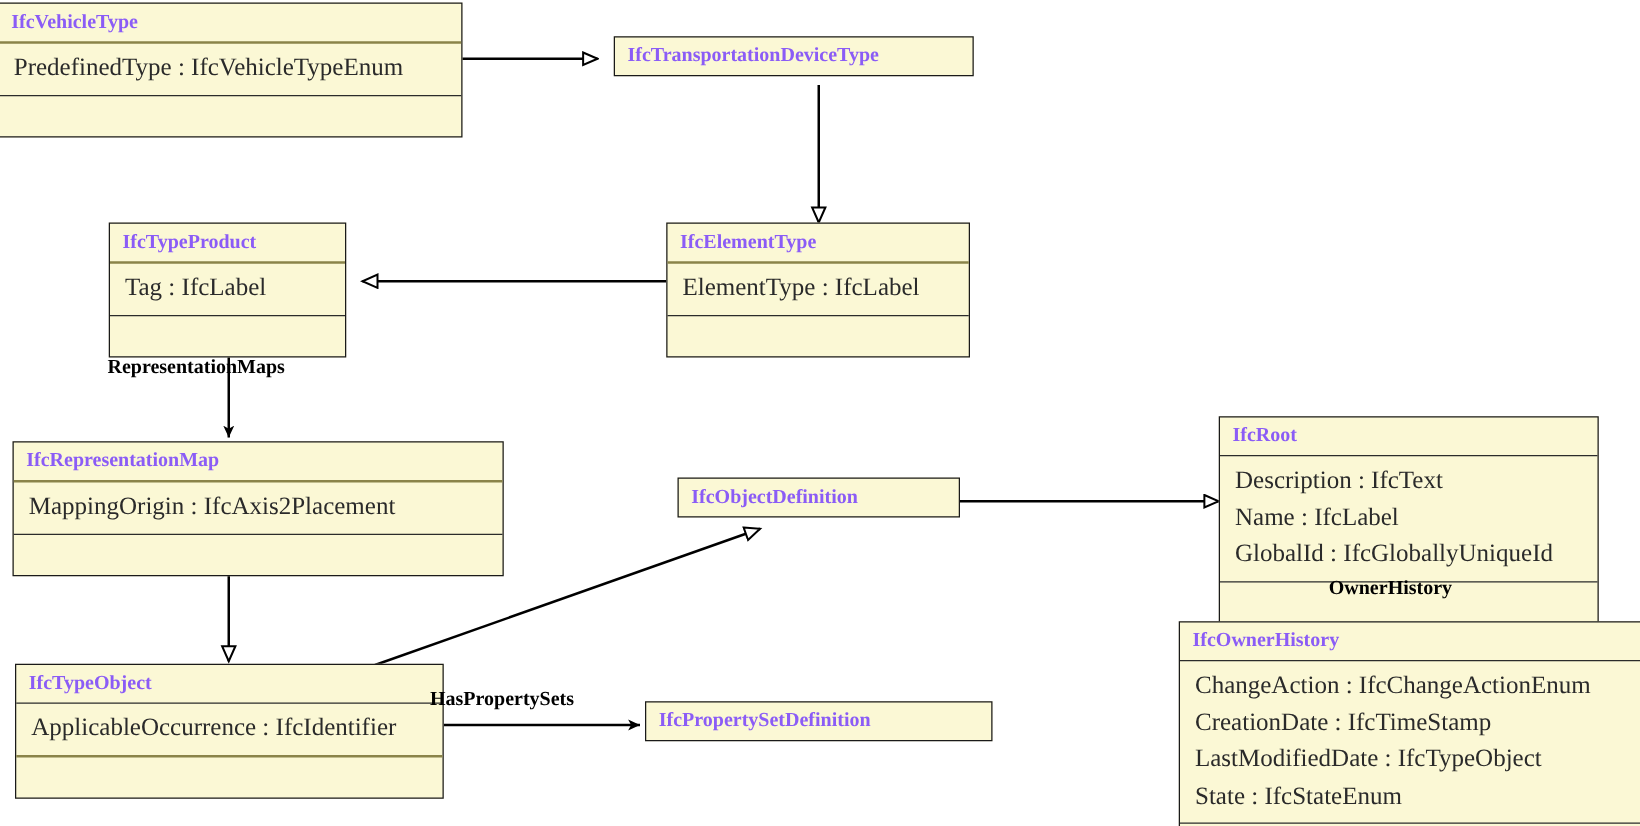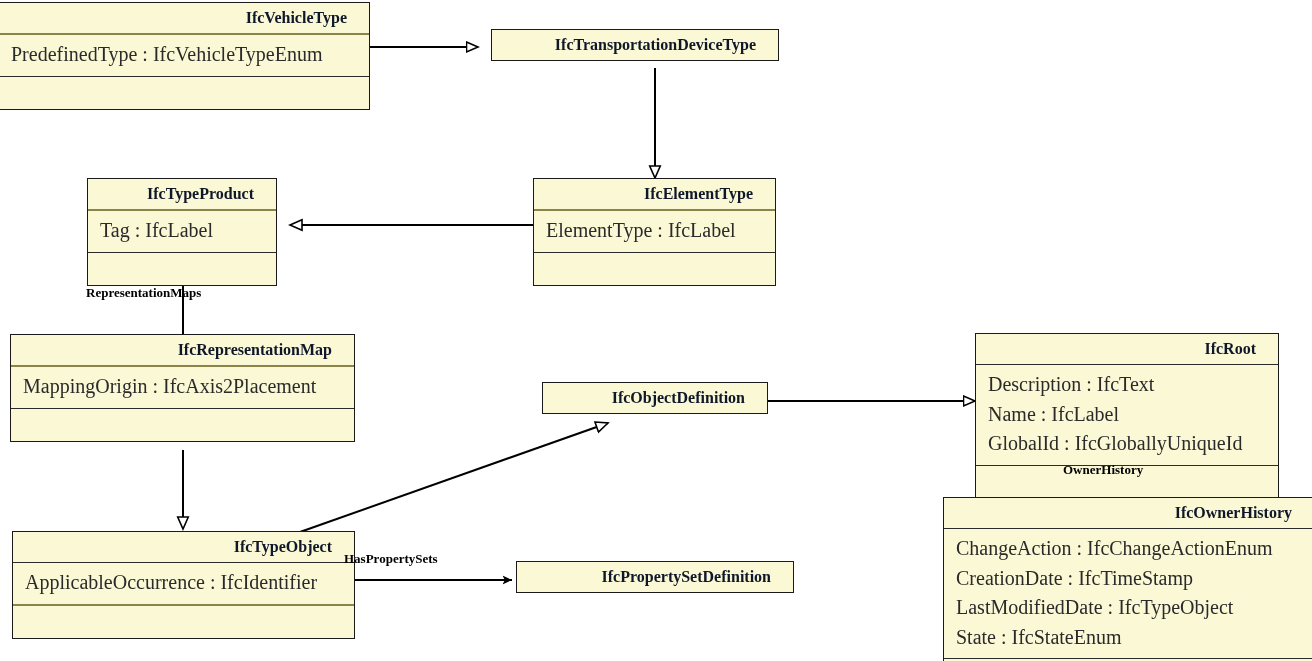--- a/index.html
+++ b/index.html
@@ -20,25 +20,25 @@
   .uml-class {
     position: absolute;
     box-sizing: border-box;
     background: #FBF8D5;
     border: 1.6px solid #1a1a1a;
     display: flex;
     flex-direction: column;
     z-index: 5;
   }
   .uml-title {
-    text-align: right;
+    text-align: left;
     font-weight: bold;
     font-size: 16px;
-    color: #0f172a;
-    padding: 6px 22px 6px 10px;
+    color: #8b5cf6;
+    padding: 6px 12px 6px 10px;
     line-height: 1.15;
     white-space: nowrap;
   }
   .uml-sep {
     height: 0;
     border-top: 1.6px solid #2b2b2b;
   }
   .uml-sep.olive {
     border-top: 2px solid #8a8449;
   }
@@ -63,21 +63,21 @@
     top: 0;
     width: 1312px;
     height: 661px;
     z-index: 3;
     pointer-events: none;
   }
   .edge-label {
     position: absolute;
     font-family: "Liberation Serif", "DejaVu Serif", serif;
     font-weight: bold;
-    font-size: 13px;
+    font-size: 16px;
     color: #000000;
     white-space: nowrap;
     z-index: 9;
   }
 </style>
 </head>
 <body>
 
 <div id="canvas">
 
@@ -164,21 +164,21 @@
   <div class="uml-class" style="left:533px; top:178px; width:243px;">
     <div class="uml-title">IfcElementType</div>
     <div class="uml-sep olive"></div>
     <div class="uml-attrs">
       <span class="attr">ElementType : IfcLabel</span>
     </div>
     <div class="uml-sep"></div>
     <div class="uml-attrs uml-empty"></div>
   </div>
 
-  <div class="uml-class" style="left:10px; top:334px; width:345px;">
+  <div class="uml-class" style="left:10px; top:353px; width:393px;">
     <div class="uml-title">IfcRepresentationMap</div>
     <div class="uml-sep olive"></div>
     <div class="uml-attrs">
       <span class="attr">MappingOrigin : IfcAxis2Placement</span>
     </div>
     <div class="uml-sep"></div>
     <div class="uml-attrs uml-empty"></div>
   </div>
 
   <div class="uml-class" style="left:542px; top:382px; width:226px;">

